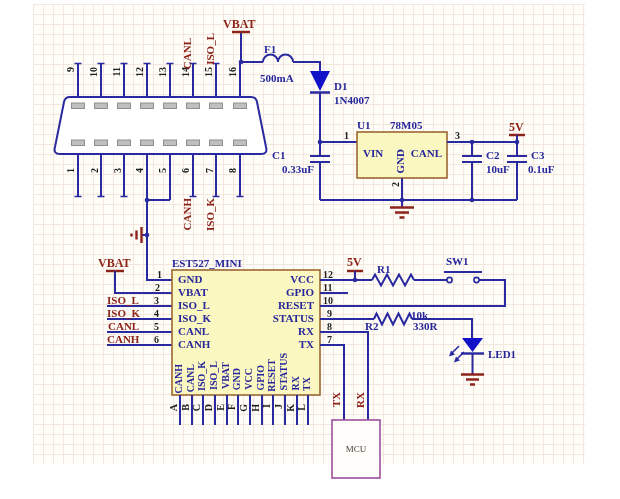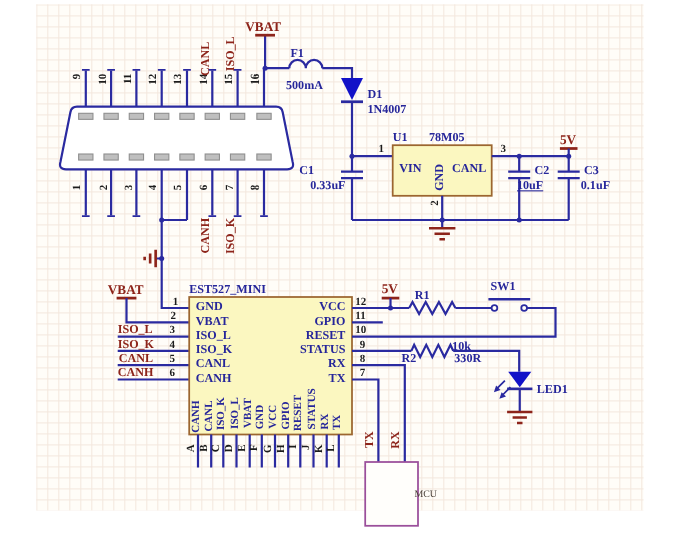--- a/index.html
+++ b/index.html
@@ -11,21 +11,21 @@
         background-size:10px 10px;}
   svg{position:absolute;left:0;top:0;}
   .t{position:absolute;font:bold 11px "Liberation Serif",serif;color:#26269a;
      line-height:1.05;white-space:nowrap;}
   .blk{color:#1c1c1c;}
   .mar{color:#8d241a;}
   .vt{writing-mode:vertical-rl;transform:rotate(180deg);width:12px;}
   .s10{font-size:10px;}
   .s12{font-size:12px;}
   .obdtitle{font:bold 17px "Liberation Sans",sans-serif;color:#26269a;letter-spacing:.5px;}
-  .mcu-t{font:9px "Liberation Serif",serif;color:#4a4038;margin-left:31px;}
+  .mcu-t{font:9px "Liberation Serif",serif;color:#4a4038;}
   .wm{position:absolute;left:427px;top:468px;font:20px "Liberation Sans",sans-serif;
       color:#a2d37f;letter-spacing:.5px;}
 </style>
 </head>
 <body>
 
 <div id="canvas">
   <div id="grid"></div>
 
   <svg width="620" height="499">
@@ -156,21 +156,21 @@
   <div class="t blk s10" style="left:344px;top:131px;">1</div>
   <div class="t blk s10" style="left:455px;top:131px;">3</div>
   <div class="t blk s10 vt" style="left:391px;top:182px;">2</div>
   <div class="t" style="left:363px;top:148px;">VIN</div>
   <div class="t" style="left:398px;top:148px;width:44px;text-align:right;">CANL</div>
   <div class="t vt" style="left:395px;top:149px;">GND</div>
 
   <div class="t" style="left:272px;top:150px;">C1</div>
   <div class="t" style="left:282px;top:164px;">0.33uF</div>
   <div class="t" style="left:486px;top:150px;">C2</div>
-  <div class="t" style="left:470px;top:164px;text-decoration:underline;">10uF</div>
+  <div class="t" style="left:486px;top:164px;">10uF</div>
   <div class="t" style="left:531px;top:150px;">C3</div>
   <div class="t" style="left:528px;top:164px;">0.1uF</div>
   <div class="t mar s12" style="left:509px;top:121px;">5V</div>
 
   <div class="t mar s12" style="left:98px;top:257px;">VBAT</div>
   <div class="t" style="left:172px;top:258px;">EST527_MINI</div>
 
   <div class="t blk s10" style="left:157px;top:270px;">1</div>
   <div class="t blk s10" style="left:155px;top:283px;">2</div>
   <div class="t blk s10" style="left:154px;top:296px;">3</div>

